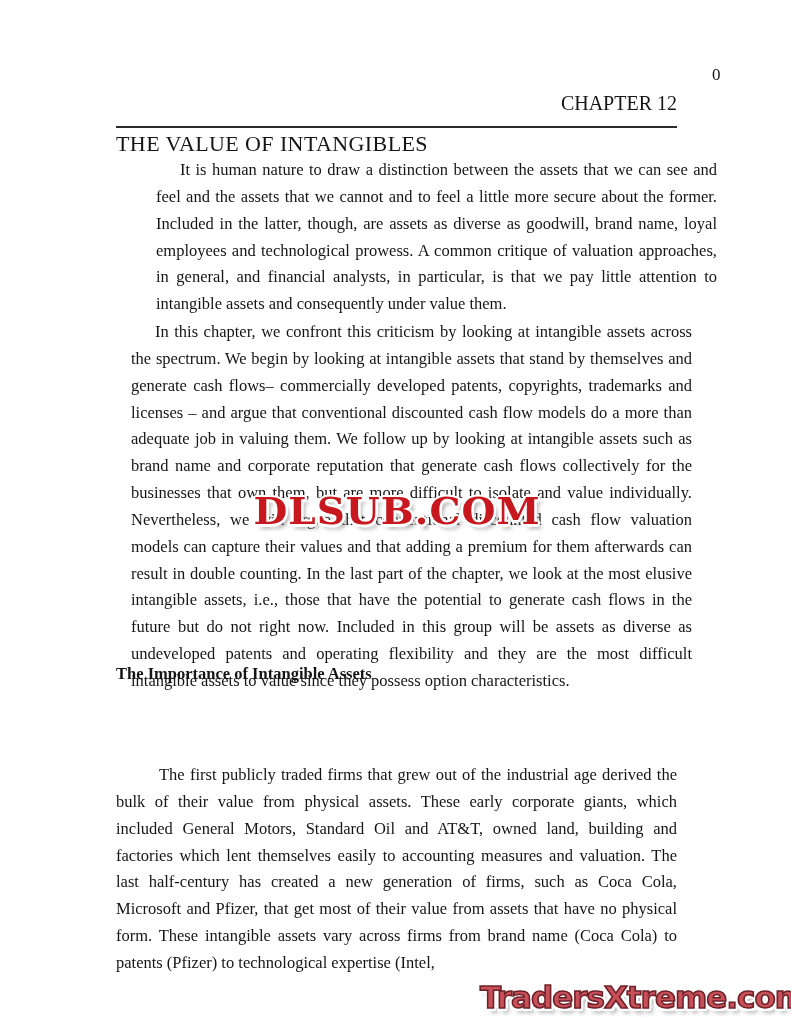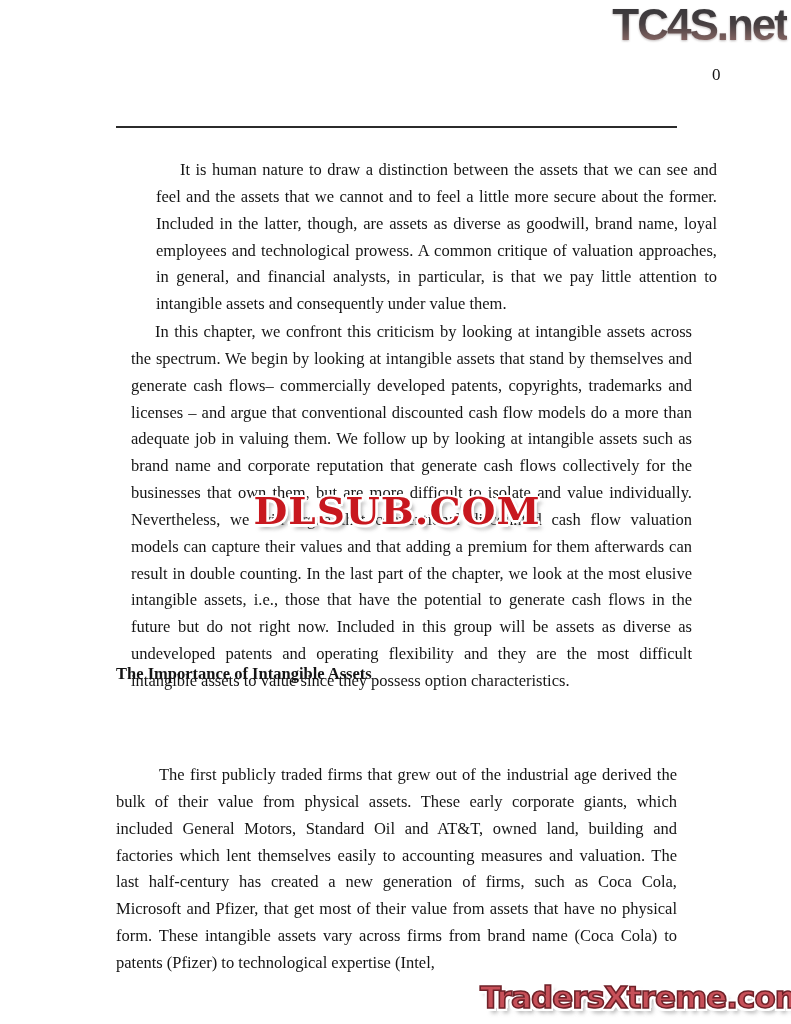--- a/index.html
+++ b/index.html
@@ -102,27 +102,28 @@
       0 -3px 0 #ffffff, 0 3px 0 #ffffff,
       4px 5px 4px rgba(120,120,120,0.6);
     z-index:6;
   }
 </style>
 </head>
 <body>
 
 <div class="page">
 
-  <div class="abs logo-top">TC4S.net</div>
 
   <div class="abs page-num">0</div>
 
+  <div class="abs col chapter">CHAPTER 12</div>
 
   <div class="abs col rule"></div>
 
+  <div class="abs col doc-title">THE VALUE OF INTANGIBLES</div>
 
   <div class="abs col body-par p1">It is human nature to draw a distinction between the assets that we can see and feel and the assets that we cannot and to feel a little more secure about the former. Included in the latter, though, are assets as diverse as goodwill, brand name, loyal employees and technological prowess. A common critique of valuation approaches, in general, and financial analysts, in particular, is that we pay little attention to intangible assets and consequently under value them.</div>
 
   <div class="abs col body-par p2">In this chapter, we confront this criticism by looking at intangible assets across the spectrum. We begin by looking at intangible assets that stand by themselves and generate cash flows– commercially developed patents, copyrights, trademarks and licenses – and argue that conventional discounted cash flow models do a more than adequate job in valuing them. We follow up by looking at intangible assets such as brand name and corporate reputation that generate cash flows collectively for the businesses that own them, but are more difficult to isolate and value individually. Nevertheless, we will argue that conventional discounted cash flow valuation models can capture their values and that adding a premium for them afterwards can result in double counting. In the last part of the chapter, we look at the most elusive intangible assets, i.e., those that have the potential to generate cash flows in the future but do not right now. Included in this group will be assets as diverse as undeveloped patents and operating flexibility and they are the most difficult intangible assets to value since they possess option characteristics.</div>
 
   <div class="abs col h2">The Importance of Intangible Assets</div>
 
   <div class="abs col body-par p3">The first publicly traded firms that grew out of the industrial age derived the bulk of their value from physical assets. These early corporate giants, which included General Motors, Standard Oil and AT&amp;T, owned land, building and factories which lent themselves easily to accounting measures and valuation. The last half-century has created a new generation of firms, such as Coca Cola, Microsoft and Pfizer, that get most of their value from assets that have no physical form. These intangible assets vary across firms from brand name (Coca Cola) to patents (Pfizer) to technological expertise (Intel,</div>
 
   <div class="abs stamp-center">DLSUB.COM</div>

